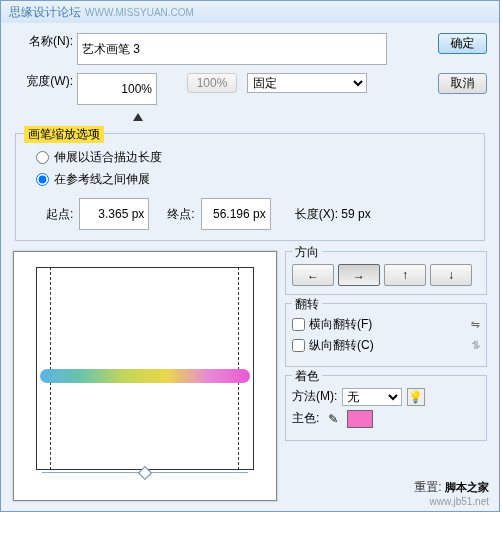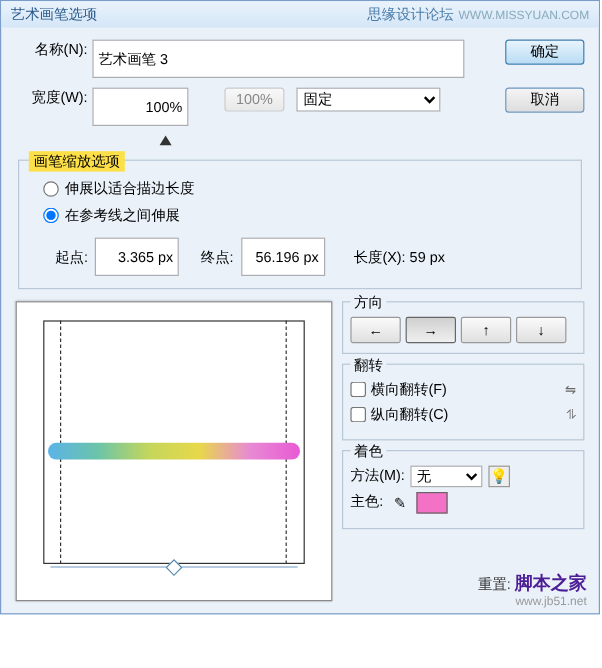--- a/index.html
+++ b/index.html
@@ -6,21 +6,21 @@
 body{background:#fff;width:502px;height:557px;overflow:hidden}
 .dialog{width:500px;border:1px solid #7a9ec9;background:#eaf1f9}
 .titlebar{height:22px;background:linear-gradient(#eaf3fc,#d4e6f7);display:flex;align-items:center;padding:0 8px;color:#2a5a8a;justify-content:space-between}
 .forum{color:#4a7caa;font-size:11px}
 .forum a{color:#8ab;font-size:10px;text-decoration:none;margin-left:4px}
 .content{padding:10px 12px;position:relative}
 .row{display:flex;align-items:flex-start;margin-bottom:8px}
 .lbl{width:60px;text-align:right;margin-right:4px}
 .text-input{border:1px solid #abadb3;padding:2px 4px;background:#fff;height:32px}
 .name-input{width:310px}
-.btn{width:66px;height:21px;border:1px solid #6e96bd;background:linear-gradient(#e8f4fd,#b9dcf4);border-radius:3px;cursor:pointer;margin-left:auto}
+.btn{width:49px;height:21px;border:1px solid #6e96bd;background:linear-gradient(#e8f4fd,#b9dcf4);border-radius:3px;cursor:pointer;margin-left:auto}
 .btn.cancel{background:linear-gradient(#f4f4f4,#ddd)}
 .btn.ok{border:1px solid #3c7fb1}
 .width-input{width:80px;text-align:right}
 .pct-btn{width:50px;height:20px;border:1px solid #ccc;background:linear-gradient(#f8f8f8,#e8e8e8);border-radius:3px;margin-left:30px;color:#888}
 .fixed-select{width:120px;height:20px;border:1px solid #abadb3;background:#fff;margin-left:10px;padding:1px}
 .slider-track{height:8px;margin:0 0 2px 64px;width:80px;position:relative}
 .slider-thumb{position:absolute;left:56px;top:0;width:0;height:0;border-left:5px solid transparent;border-right:5px solid transparent;border-bottom:8px solid #333}
 .group{border:1px solid #b8c8d8;margin:12px 2px 10px;padding:10px;position:relative}
 .group-title{position:absolute;top:-8px;left:8px;background:#fde047;padding:0 4px}
 .radio-row{display:flex;align-items:center;margin:5px 0 5px 10px}
@@ -44,29 +44,28 @@
 .flip-row{display:flex;align-items:center;margin:4px 0}
 .flip-row input{margin-right:4px}
 .flip-icon{margin-left:auto;color:#666;font-size:11px}
 .tint-row{display:flex;align-items:flex-start;margin:4px 0;gap:5px}
 .method-select{width:60px;height:18px;border:1px solid #abadb3;background:#fff}
 .eyedrop{width:18px;height:18px;display:inline-flex;align-items:center;justify-content:center}
 .swatch{width:26px;height:18px;background:#f472c5;border:1px solid #666}
 .tip-btn{width:18px;height:18px;border:1px solid #999;background:#eee;display:flex;align-items:center;justify-content:center}
 .footer{position:absolute;bottom:4px;right:10px;text-align:right}
 .footer .reset{color:#333}
-.watermark{color:#4c1d95;font-weight:bold;font-size:15px;font-family:Liberation Mono, monospace}
+.watermark{color:#000000;font-weight:bold;font-size:11px;font-family:Liberation Mono, monospace}
 .watermark-url{color:#999;font-size:10px}
 </style>
 </head>
 <body>
 
 <div class="dialog">
   <div class="titlebar">
-    <span>艺术画笔选项</span>
     <span class="forum">
       <span>思缘设计论坛</span><a>WWW.MISSYUAN.COM</a>
     </span>
   </div>
   <div class="content">
     <div class="row">
       <span class="lbl">名称(N):</span>
       <input class="text-input name-input" value="艺术画笔 3" style="">
       <button class="btn ok">确定</button>
     </div>

